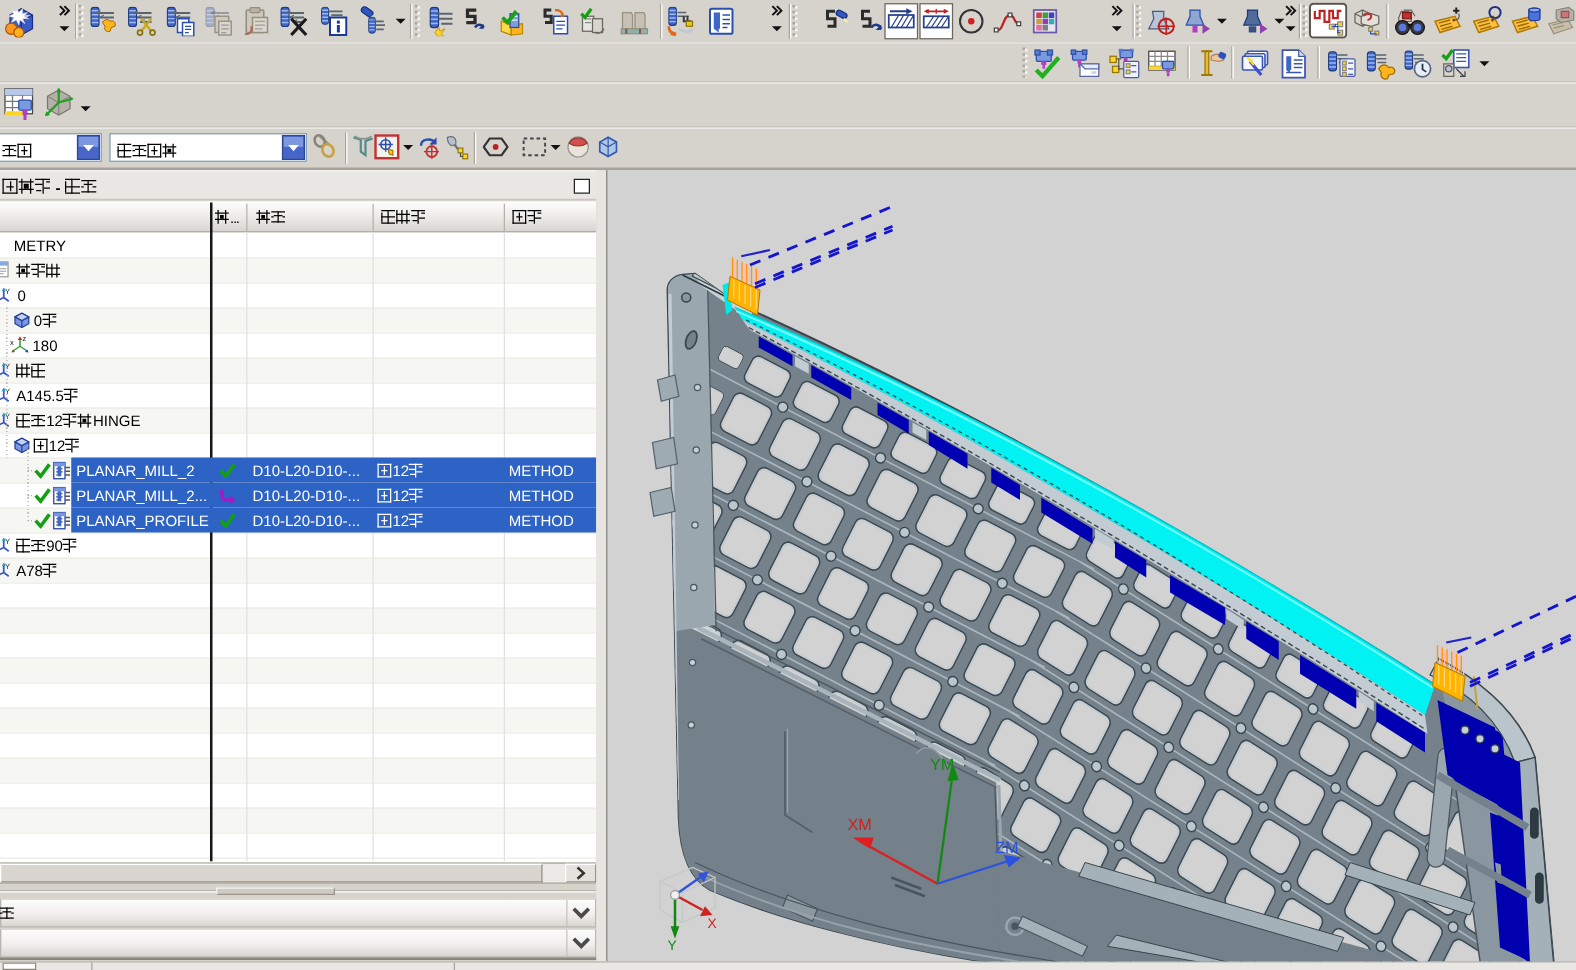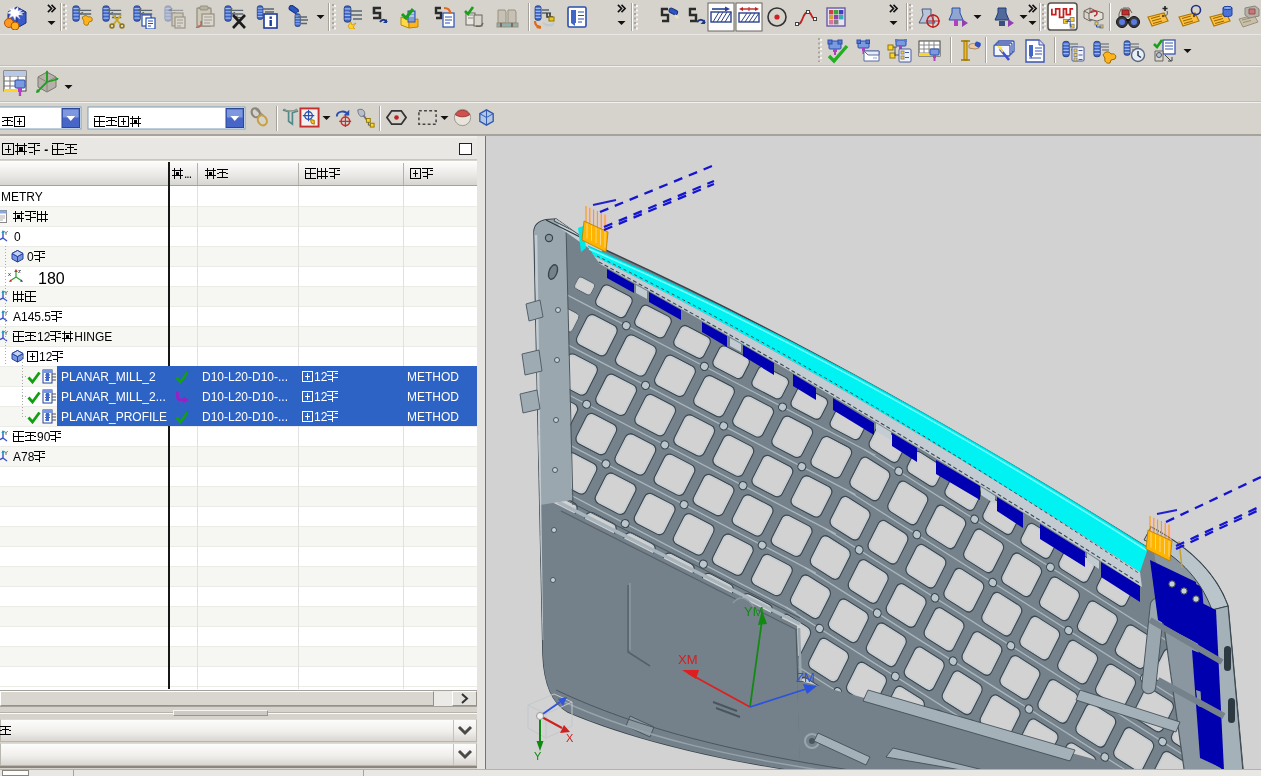--- a/index.html
+++ b/index.html
@@ -573,21 +573,21 @@
     <div class="abs" style="left:0;top:586px;width:477px;height:1px;background:#ebebe7"></div>
     <div class="abs" style="left:0;top:606px;width:477px;height:1px;background:#ebebe7"></div>
     <div class="abs" style="left:0;top:626px;width:477px;height:1px;background:#ebebe7"></div>
     <div class="abs" style="left:0;top:646px;width:477px;height:1px;background:#ebebe7"></div>
     <div class="abs" style="left:0;top:666px;width:477px;height:1px;background:#ebebe7"></div>
     <div class="abs" style="left:0;top:686px;width:477px;height:1px;background:#ebebe7"></div>
     <div class="abs" style="left:197px;top:186px;width:1px;height:503px;background:#e3e1dd"></div>
     <div class="abs" style="left:298px;top:186px;width:1px;height:503px;background:#e3e1dd"></div>
     <div class="abs" style="left:403px;top:186px;width:1px;height:503px;background:#e3e1dd"></div>
     <div class="abs" style="left:168px;top:162px;width:1.5px;height:527px;background:#161616"></div>
-    <div class="abs" style="left:1px;top:190px;font-size:12px;white-space:nowrap">METRY</div>
+    <div class="abs" style="left:11px;top:190px;font-size:12px;white-space:nowrap">METRY</div>
     <div class="abs" style="left:-4px;top:209px"><svg width="11" height="13" viewBox="0 0 11 13">
         <rect x="0.5" y="0.5" width="10" height="12" fill="#fff" stroke="#888"></rect>
         <rect x="0.5" y="0.5" width="10" height="3" fill="#8aa8e0"></rect>
         <path d="M2 6h7M2 8h7M2 10h5" stroke="#999" stroke-width="0.8"></path>
       </svg></div>
     <div class="abs" style="left:13px;top:210px;font-size:12px;white-space:nowrap"><span class="k" style="width:11px;height:11px"><i style="left:0.0px;top:2.0px;width:11.0px;height:1.0px"></i><i style="left:0.0px;top:7.0px;width:11.0px;height:1.0px"></i><i style="left:2.0px;top:0.0px;width:1.0px;height:11.0px"></i><i style="left:8.0px;top:0.0px;width:1.0px;height:11.0px"></i><i style="left:4.0px;top:4.0px;width:3.0px;height:3.0px"></i></span><span class="k" style="width:11px;height:11px"><i style="left:0.0px;top:0.0px;width:11.0px;height:1.0px"></i><i style="left:5.0px;top:0.0px;width:1.0px;height:11.0px"></i><i style="left:0.0px;top:4.0px;width:5.0px;height:1.0px"></i><i style="left:6.0px;top:6.0px;width:5.0px;height:1.0px"></i><i style="left:1.0px;top:8.0px;width:4.0px;height:1.0px"></i><i style="left:8.0px;top:2.0px;width:3.0px;height:1.0px"></i></span><span class="k" style="width:11px;height:11px"><i style="left:0.0px;top:3.0px;width:11.0px;height:1.0px"></i><i style="left:0.0px;top:0.0px;width:1.0px;height:11.0px"></i><i style="left:4.0px;top:0.0px;width:1.0px;height:11.0px"></i><i style="left:8.0px;top:0.0px;width:1.0px;height:11.0px"></i><i style="left:0.0px;top:8.0px;width:11.0px;height:1.0px"></i></span></div>
     <div class="abs" style="left:-4px;top:229px"><svg width="12" height="14" viewBox="0 0 12 14">
         <path d="M1 12L7 9M7 9L7 2M7 9l4 3" stroke="#3a56c8" stroke-width="1.4" fill="none"></path>
         <path d="M7 1l-1.6 3h3.2z" fill="#18a0c0"></path>
         <path d="M0 13l2.5-0.4l-1.4-1.8z" fill="#18a0c0"></path>
@@ -603,21 +603,21 @@
       </svg></div>
     <div class="abs" style="left:27px;top:250px;font-size:12px">0<span class="k" style="width:11px;height:11px"><i style="left:0.0px;top:0.0px;width:11.0px;height:1.0px"></i><i style="left:5.0px;top:0.0px;width:1.0px;height:11.0px"></i><i style="left:0.0px;top:4.0px;width:5.0px;height:1.0px"></i><i style="left:6.0px;top:6.0px;width:5.0px;height:1.0px"></i><i style="left:1.0px;top:8.0px;width:4.0px;height:1.0px"></i><i style="left:8.0px;top:2.0px;width:3.0px;height:1.0px"></i></span></div>
     <div class="abs" style="left:8px;top:269px"><svg width="16" height="14" viewBox="0 0 16 14">
         <path d="M8 8L8 2M8 8L2 12M8 8l6 4" stroke="#30a030" stroke-width="1.2" fill="none"></path>
         <path d="M8 0l-1.8 3h3.6z" fill="#c03030"></path>
         <path d="M1 13l3-0.5l-1.6-2z" fill="#c03030"></path>
         <path d="M15 13l-3-0.5l1.6-2z" fill="#3040c0"></path>
         <text x="10" y="4" font-size="6" fill="#222">z</text>
         <text x="0" y="7" font-size="6" fill="#222">x</text>
       </svg></div>
-    <div class="abs" style="left:38px;top:270px;font-size:16px">180</div>
+    <div class="abs" style="left:26px;top:270px;font-size:12px">180</div>
     <div class="abs" style="left:-4px;top:289px"><svg width="12" height="14" viewBox="0 0 12 14">
         <path d="M1 12L7 9M7 9L7 2M7 9l4 3" stroke="#3a56c8" stroke-width="1.4" fill="none"></path>
         <path d="M7 1l-1.6 3h3.2z" fill="#18a0c0"></path>
         <path d="M0 13l2.5-0.4l-1.4-1.8z" fill="#18a0c0"></path>
         <text x="8" y="6" font-size="6" fill="#222">Y</text>
         <text x="0" y="9" font-size="6" fill="#222">x</text>
       </svg></div>
     <div class="abs" style="left:13px;top:290px;font-size:12px;white-space:nowrap"><span class="k" style="width:11px;height:11px"><i style="left:0.0px;top:3.0px;width:11.0px;height:1.0px"></i><i style="left:0.0px;top:0.0px;width:1.0px;height:11.0px"></i><i style="left:4.0px;top:0.0px;width:1.0px;height:11.0px"></i><i style="left:8.0px;top:0.0px;width:1.0px;height:11.0px"></i><i style="left:0.0px;top:8.0px;width:11.0px;height:1.0px"></i></span><span class="k" style="width:11px;height:11px"><i style="left:0.0px;top:0.0px;width:11.0px;height:1.0px"></i><i style="left:0.0px;top:5.0px;width:11.0px;height:1.0px"></i><i style="left:0.0px;top:10.0px;width:11.0px;height:1.0px"></i><i style="left:5.0px;top:0.0px;width:1.0px;height:11.0px"></i><i style="left:0.0px;top:2.0px;width:1.0px;height:8.0px"></i></span></div>
     <div class="abs" style="left:-4px;top:309px"><svg width="12" height="14" viewBox="0 0 12 14">
         <path d="M1 12L7 9M7 9L7 2M7 9l4 3" stroke="#3a56c8" stroke-width="1.4" fill="none"></path>

